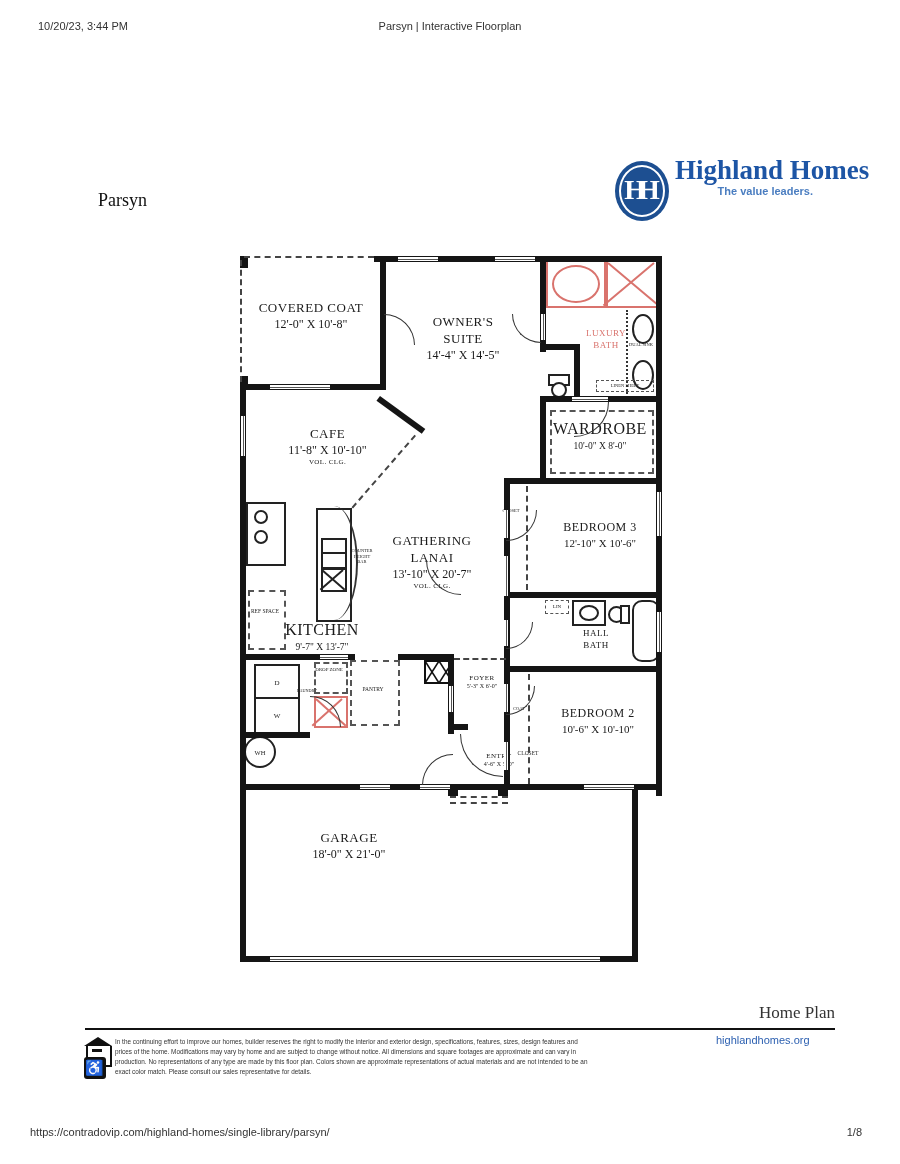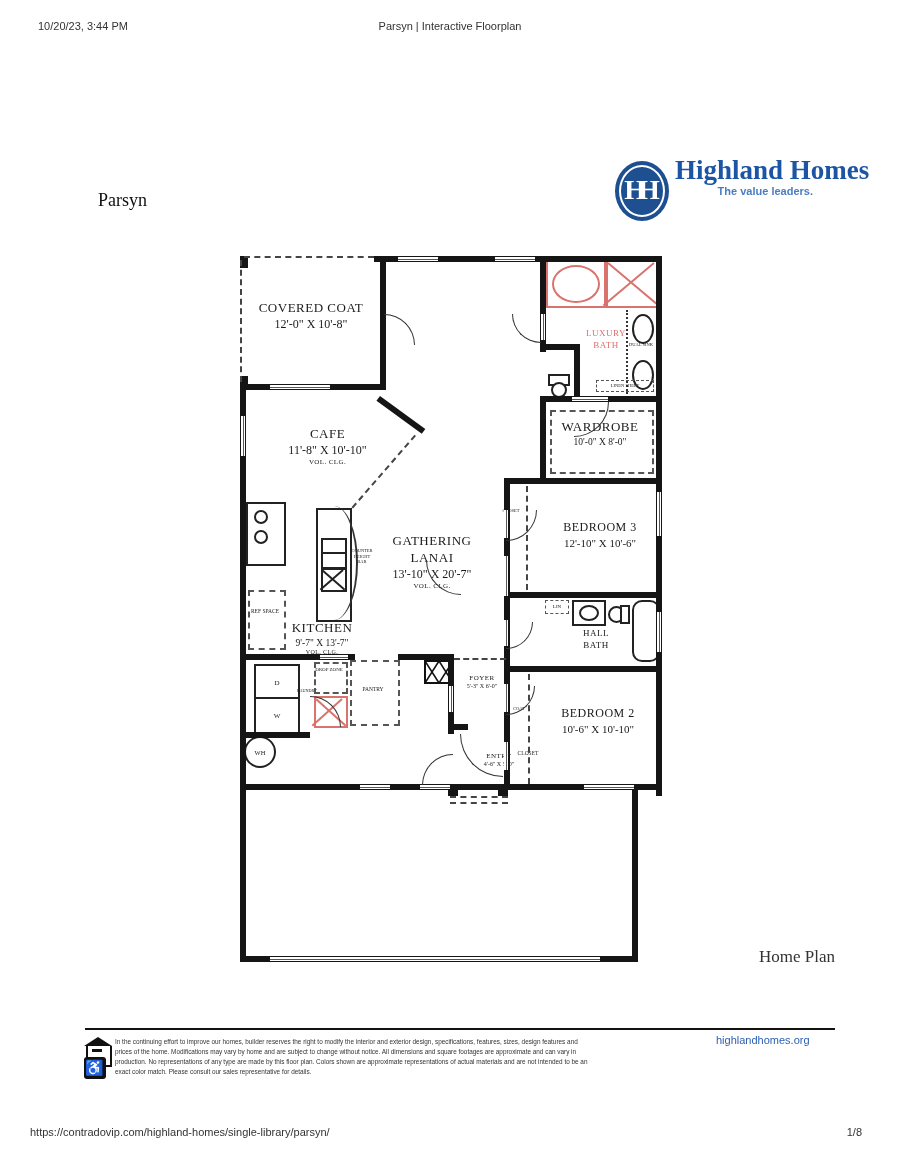--- a/index.html
+++ b/index.html
@@ -27,21 +27,21 @@
   .diagdash{position:absolute;height:0;border-top:2px dashed #444;transform-origin:0 0;}
   .arc{position:absolute;border:1.5px solid #333;}
   .arc.bl{border-width:0 0 1.5px 1.5px;border-radius:0 0 0 100%;}
   .arc.br{border-width:0 1.5px 1.5px 0;border-radius:0 0 100% 0;}
   .arc.tl{border-width:1.5px 0 0 1.5px;border-radius:100% 0 0 0;}
   .arc.tr{border-width:1.5px 1.5px 0 0;border-radius:0 100% 0 0;}
   .room{position:absolute;font-family:"Liberation Serif",serif;color:#1a1a1a;text-align:center;line-height:1.3;}
   .rname{font-size:13px;letter-spacing:0.5px;}
   .rdims{font-size:12px;}
   .rnote{font-size:7px;letter-spacing:0.4px;}
-  .sm .rname{font-size:13px;}
+  .sm .rname{font-size:16px;}
   .sm .rdims{font-size:9.5px;}
   .xs{font-family:"Liberation Serif",serif;font-size:5px;color:#222;text-align:center;line-height:1.25;position:absolute;}
   .redtxt{color:#d9736d;}
   .red-el{border:2px solid #d9736d;position:absolute;background:#fff;}
   .rx{position:absolute;height:2px;background:#d9736d;transform-origin:0 50%;}
   .bx{position:absolute;height:2px;background:#222;transform-origin:0 50%;}
   .fixture{position:absolute;border:2px solid #222;background:#fff;}
   .appl{position:absolute;border:2px solid #222;background:#fff;font-size:7px;font-family:"Liberation Serif",serif;display:flex;align-items:center;justify-content:center;}
   
   .section-title{font-family:"Liberation Serif",serif;font-size:17px;color:#333;}
@@ -142,20 +142,24 @@
   </svg>
 
   <div class="xs" style="left:256px;top:252px;width:30px;font-size:4.5px;">CLOSET</div>
   <div class="xs" style="left:264px;top:450px;width:30px;font-size:4.5px;">COAT</div>
   <div class="xs" style="left:268px;top:494px;width:40px;font-size:5.5px;">CLOSET</div>
 
   <div class="room" style="left:8px;top:44px;width:126px;">
     <div class="rname">COVERED COAT</div>
     <div class="rdims">12'-0" X 10'-8"</div>
   </div>
+  <div class="room" style="left:158px;top:58px;width:130px;">
+    <div class="rname" style="width:90px;margin:0 auto;">OWNER'S SUITE</div>
+    <div class="rdims">14'-4" X 14'-5"</div>
+  </div>
   <div class="room redtxt" style="left:342px;top:72px;width:48px;">
     <div class="rname" style="font-size:9px;color:#d9736d;">LUXURY BATH</div>
   </div>
   <div class="room sm" style="left:304px;top:163px;width:112px;">
     <div class="rname">WARDROBE</div>
     <div class="rdims">10'-0" X 8'-0"</div>
   </div>
   <div class="room" style="left:25px;top:170px;width:125px;">
     <div class="rname">CAFE</div>
     <div class="rdims">11'-8" X 10'-10"</div>
@@ -182,20 +186,24 @@
     <div class="rname" style="font-size:7px;">FOYER</div>
     <div class="rdims" style="font-size:6px;">5'-3" X 6'-0"</div>
   </div>
   <div class="room sm" style="left:298px;top:450px;width:120px;">
     <div class="rname" style="font-size:12px;">BEDROOM 2</div>
     <div class="rdims" style="font-size:11px;">10'-6" X 10'-10"</div>
   </div>
   <div class="room" style="left:231px;top:496px;width:56px;">
     <div class="rname" style="font-size:7px;">ENTRY</div>
     <div class="rdims" style="font-size:6px;">4'-6" X 5'-0"</div>
+  </div>
+  <div class="room" style="left:44px;top:574px;width:130px;">
+    <div class="rname">GARAGE</div>
+    <div class="rdims">18'-0" X 21'-0"</div>
   </div>
 <div class="w" style="left: 134px; top: 0px; width: 288px; height: 6px;"></div>
     <div class="w" style="left: 416px; top: 0px; width: 6px; height: 540px;"></div>
     <div class="w" style="left: 0px; top: 128px; width: 146px; height: 6px;"></div>
     <div class="w" style="left: 140px; top: 0px; width: 6px; height: 134px;"></div>
     <div class="w" style="left: 0px; top: 128px; width: 6px; height: 406px;"></div>
     <div class="w" style="left: 0px; top: 534px; width: 6px; height: 172px;"></div>
     <div class="w" style="left: 0px; top: 700px; width: 398px; height: 6px;"></div>
     <div class="w" style="left: 392px; top: 534px; width: 6px; height: 172px;"></div>
     <div class="w" style="left: 264px; top: 528px; width: 158px; height: 6px;"></div>
@@ -290,21 +298,21 @@
     <div class="arc br" style="left: 334px; top: 146px; width: 34px; height: 34px;"></div>
     <div class="arc br" style="left: 266px; top: 254px; width: 30px; height: 30px;"></div>
     <div class="arc br" style="left: 266px; top: 366px; width: 26px; height: 26px;"></div>
     <div class="arc br" style="left: 266px; top: 430px; width: 28px; height: 28px;"></div>
     <div class="arc bl" style="left: 220px; top: 478px; width: 42px; height: 42px;"></div>
     <div class="arc tl" style="left: 182px; top: 498px; width: 30px; height: 30px;"></div>
     <div class="arc tr" style="left: 70px; top: 440px; width: 30px; height: 30px;"></div>
     <div class="arc bl" style="left: 186px; top: 304px; width: 34px; height: 34px;"></div>
   </div>
 
-<div class="abs section-title" style="left:85px;top:947px;width:750px;text-align:right;">Home Plan</div>
+<div class="abs section-title" style="left:85px;top:1003px;width:750px;text-align:right;">Home Plan</div>
 <div class="rule" style="left:85px;top:1028px;width:750px;"></div>
 
 <div class="abs" style="left:86px;top:1046px;">
   <div class="eh-icon">
       <div class="eh-roof"></div>
       <div class="eh-eq"></div>
     </div>
 </div>
 <div class="acc-icon" style="left:84px;top:1057px;">♿</div>
 

